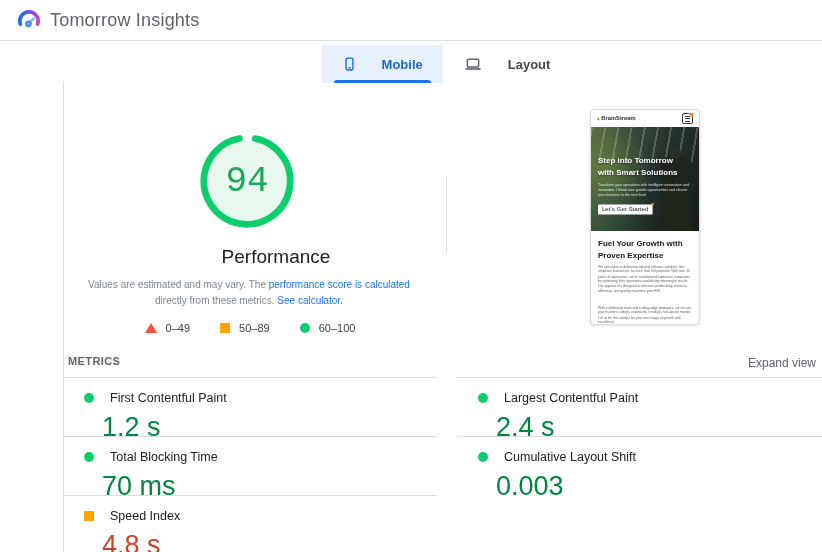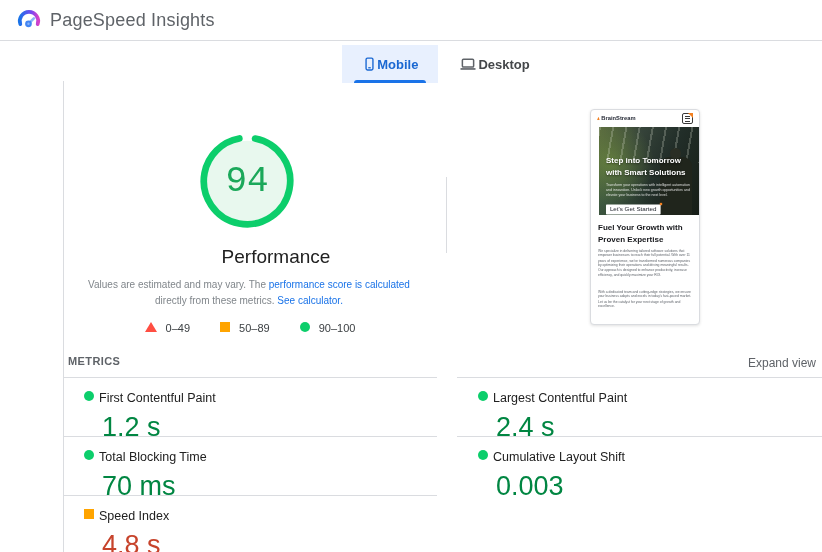--- a/index.html
+++ b/index.html
@@ -8,21 +8,21 @@
   .app { position:relative; width:822px; height:552px; background:#fff; overflow:hidden; }
 
   
   .header { position:absolute; top:0; left:0; right:0; height:41px; background:#fff;
             border-bottom:1px solid #dadce0; display:flex; align-items:center; padding-left:16px; }
   .logo { width:26px; height:26px; margin-right:8px; }
   .app-title { font-size:18px; color:#5f6368; letter-spacing:.2px; }
 
   
   .tabbar { position:absolute; top:45px; left:0; right:0; display:flex; justify-content:center; padding-left:70px; }
-  .tab { position:relative; height:38px; display:flex; align-items:center; gap:0;
+  .tab { position:relative; height:38px; display:flex; align-items:center; gap:25px;
          padding:0 20px; cursor:pointer; font-size:13px; font-weight:bold; color:#44474a; }
   .tab.selected { background:#e8f0fe; color:#1967d2; }
   .tab.selected .underline { position:absolute; left:12px; right:12px; bottom:0; height:3px;
          background:#1a73e8; border-radius:3px 3px 0 0; }
   .tab svg { display:block; }
 
   
   .report-border { position:absolute; left:63px; top:81px; bottom:0; width:0; border-left:1px solid #dadce0; }
   .vert-divider { position:absolute; left:446px; top:177px; height:76px; width:0; border-left:1px solid #dadce0; }
 
@@ -33,60 +33,60 @@
                  font-size:36px; color:#1ba85a;font-family:Liberation Mono, monospace; }
   .perf-title { position:absolute; top:246px; left:63px; width:370px; text-align:center;
                 font-size:19px; color:#212121;margin-left:28px; }
   .disclaimer { position:absolute; top:277px; left:76px; width:346px; text-align:center;
                 font-size:10px; line-height:1.55; color:#80868b; }
   .disclaimer a { color:#1a73e8; text-decoration:none; cursor:pointer; }
 
   
   .legend { position:absolute; top:322px; left:63px; width:374px; display:flex; justify-content:center;
             gap:30px; align-items:center; font-size:11px; color:#3c4043; }
-  .legend-item { display:flex; gap:9px; }
+  .legend-item { display:flex; align-items:center; gap:9px; }
   .shape-triangle { width:0; height:0; border-left:6px solid transparent; border-right:6px solid transparent;
                     border-bottom:10px solid #ff4e42; }
   .shape-square { width:10px; height:10px; background:#ffa400; }
   .shape-circle { width:10px; height:10px; border-radius:50%; background:#0cce6b; }
 
   
   .metrics-head { position:absolute; top:355px; left:68px; font-size:11px; font-weight:bold;
                   color:#5f6368; letter-spacing:.4px; }
   .expand-view { position:absolute; top:356px; right:6px; font-size:12px; color:#5f6368; cursor:pointer;text-align:center; }
   .metrics-grid { position:absolute; top:377px; left:63px; width:759px; display:grid;
                   grid-template-columns:374px 365px; column-gap:20px; }
   .metric-cell { border-top:1px solid #dadce0; height:59px; padding:13px 0 0 21px; }
   .metric-cell.empty { border-top:none; }
-  .metric-label-row { display:flex; gap:5px; }
+  .metric-label-row { display:flex; align-items:center; gap:16px; }
   .metric-icon { width:10px; height:10px; border-radius:50%; background:#0cce6b; flex:0 0 auto; }
   .metric-cell.average .metric-icon { border-radius:0; background:#ffa400; }
   .metric-name { font-size:12.5px; color:#212121; }
   .metric-value { margin:7px 0 0 18px; font-size:27px; color:#018642; }
   .metric-cell.average .metric-value { color:#c7432b; }
 
   
   .thumb { position:absolute; left:590px; top:109px; width:110px; height:216px; background:#fff;
            border:1px solid #dadce0; border-radius:4px; box-shadow:0 1px 3px rgba(0,0,0,.12);
            overflow:hidden; cursor:pointer; }
   .thumb-header { height:17px; display:flex; align-items:center; justify-content:space-between; padding:0 6px; }
   .thumb-brand { display:flex; align-items:center; font-weight:bold; font-size:8px; color:#1f2430;
                  transform:scale(.72); transform-origin:0 50%; white-space:nowrap; }
   .brand-tick { width:4px; height:5px; background:#f28021; margin-right:2px;
                 clip-path:polygon(0 100%, 50% 0, 100% 100%); }
   .thumb-menu { position:relative; width:11px; height:11px; border:1px solid #3a3a3a; border-radius:2px;
                 display:flex; flex-direction:column; justify-content:center; gap:1.5px; padding:0 2px; }
   .thumb-menu i { display:block; height:1px; background:#3a3a3a; }
   .thumb-menu::after { content:""; position:absolute; right:-1px; top:-1px; width:0; height:0;
                 border-left:5px solid transparent; border-top:5px solid #f28021; }
-  .thumb-hero { position:relative; height:88px; overflow:hidden;
+  .thumb-hero { position:relative; height:104px; overflow:hidden;
       background:
         radial-gradient(circle at 12% 40%, rgba(118,150,62,.6), transparent 42%),
         radial-gradient(circle at 0% 85%, rgba(70,110,70,.5), transparent 45%),
-        linear-gradient(118deg,#5a6a40 0%, #36443a 30%, #222e29 58%, #161d16 100%); margin-left: 8px; }
+        linear-gradient(118deg,#5a6a40 0%, #36443a 30%, #222e29 58%, #161d16 100%); }
   .hero-beams { position:absolute; left:0; right:0; top:0; height:36px; opacity:.5;
       background:repeating-linear-gradient(100deg, rgba(215,220,205,.5) 0 2px, transparent 2px 13px); }
   .hero-person { position:absolute; right:7px; top:30px; width:32px; height:80px;
       background:#20251c; border-radius:9px 9px 0 0; }
   .hero-person::before { content:""; position:absolute; top:-9px; left:10px; width:11px; height:11px;
       border-radius:50%; background:#2a2e24; }
   .hero-content { position:absolute; inset:0; padding:28px 7px 0 7px; }
   .hero-title { font-size:8px; font-weight:bold; color:#fff; line-height:1.5; width:86px;
                 text-shadow:0 1px 2px rgba(0,0,0,.5); }
   .hero-text { margin-top:3px; color:rgba(255,255,255,.82); font-size:6.5px; line-height:1.4;
@@ -113,38 +113,38 @@
           <stop offset="0" stop-color="#1a73e8"></stop>
           <stop offset="0.65" stop-color="#7b46f0"></stop>
           <stop offset="1" stop-color="#d641c8"></stop>
         </linearGradient>
       </defs>
       <path d="M4 15.9 A8.5 8.5 0 1 1 20 15.9" fill="none" stroke="url(#lg)" stroke-width="3.4" stroke-linecap="round"></path>
       <path d="M11.5 15.5 L16.5 10.5" stroke="#8ab4f8" stroke-width="2.4" stroke-linecap="round"></path>
       <circle cx="11.5" cy="15.5" r="3.1" fill="#4285f4"></circle>
       <circle cx="11.5" cy="15.5" r="1.1" fill="#8ab4f8"></circle>
     </svg>
-    <span class="app-title">PageSpeed Insights</span>
+    <span class="app-title">Tomorrow Insights</span>
   </div>
 
   <div class="tabbar">
     <div class="tab selected">
       <svg width="15" height="20" viewBox="0 0 24 24">
         <rect x="6.5" y="2.5" width="11" height="19" rx="2.2" fill="none" stroke="#1967d2" stroke-width="2.2"></rect>
         <line x1="10" y1="18" x2="14" y2="18" stroke="#1967d2" stroke-width="2"></line>
       </svg>
       <span>Mobile</span>
       <span class="underline"></span>
     </div>
     <div class="tab">
       <svg width="20" height="18" viewBox="0 0 24 24">
         <rect x="4.5" y="5.5" width="15" height="10.5" rx="1.5" fill="none" stroke="#5f6368" stroke-width="2"></rect>
         <line x1="2" y1="18.6" x2="22" y2="18.6" stroke="#5f6368" stroke-width="2.2"></line>
       </svg>
-      <span>Desktop</span>
+      <span>Layout</span>
     </div>
   </div>
 
   <div class="report-border"></div>
   <div class="vert-divider"></div>
 
   <div class="gauge-wrap">
     <svg width="96" height="96" viewBox="0 0 100 100">
       <circle cx="50" cy="50" r="42" fill="#e8f8ee"></circle>
       <circle id="gauge-arc" cx="50" cy="50" r="45" fill="none" stroke="#0cce6b" stroke-width="7" stroke-linecap="round" stroke-dasharray="265.7787384936965 16.964600329384897" transform="rotate(-79.19999999999999 50 50)"></circle>
@@ -159,21 +159,21 @@
     <div class="legend-item">
       <span class="shape-triangle"></span>
       <span>0–49</span>
     </div>
     <div class="legend-item">
       <span class="shape-square"></span>
       <span>50–89</span>
     </div>
     <div class="legend-item">
       <span class="shape-circle"></span>
-      <span>90–100</span>
+      <span>60–100</span>
     </div>
   </div>
 
   <div class="metrics-head">METRICS</div>
   <div class="expand-view">Expand view</div>
 
   <div class="metrics-grid">
     <div class="metric-cell good">
       <div class="metric-label-row">
         <span class="metric-icon"></span>

